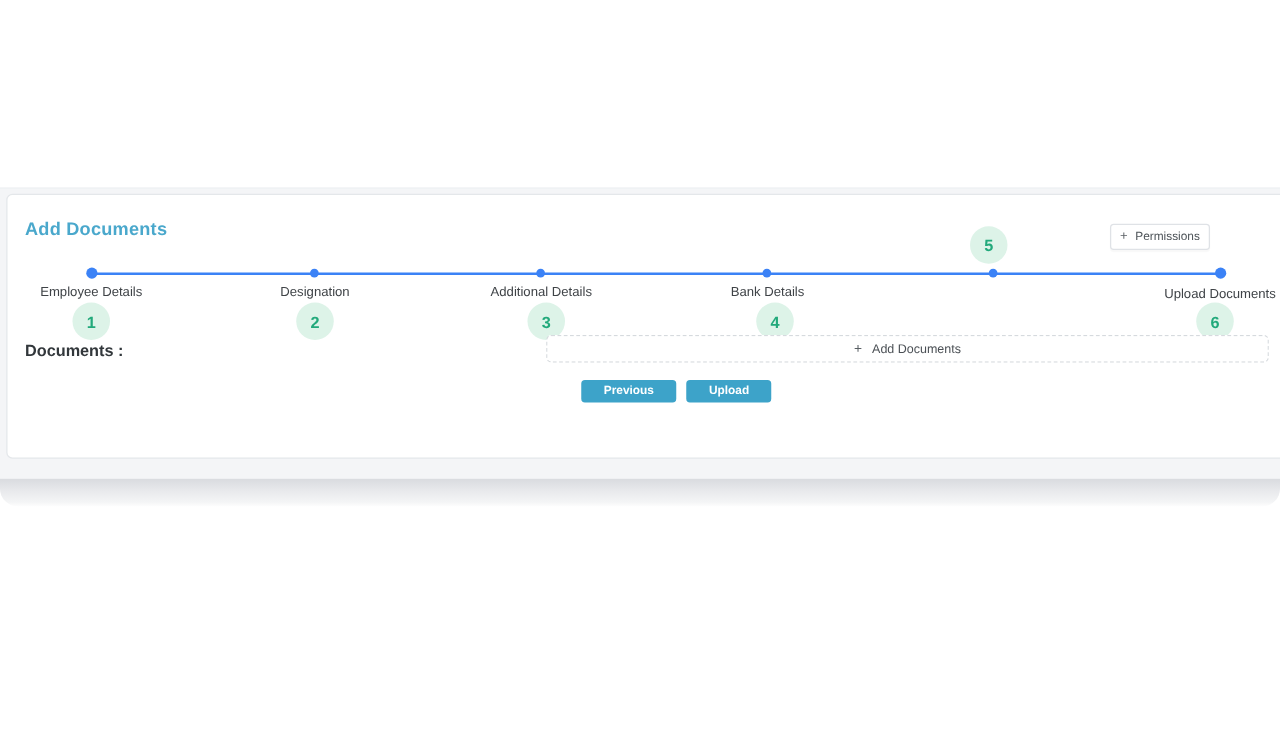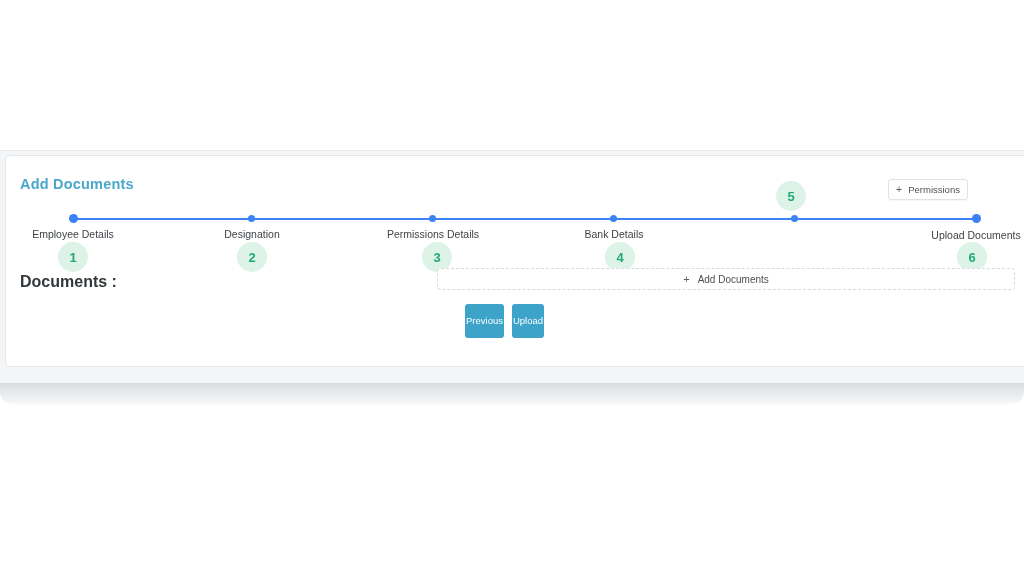--- a/index.html
+++ b/index.html
@@ -164,21 +164,21 @@
     font-weight: bold;
     color: #22a97b;
     cursor: pointer;
   }
 
   
   .documents-label {
     position: absolute;
     left: 14px;
     top: 117px;
-    font-size: 16px;
+    font-size: 13px;
     font-weight: bold;
     color: #32373b;
     white-space: nowrap;
   }
 
   .add-document-box {
     position: absolute;
     left: 431px;
     top: 112px;
     width: 578px;
@@ -203,32 +203,33 @@
 
   
   .footer-actions {
     position: absolute;
     left: 459px;
     top: 148px;
     display: flex;
     gap: 8px;
   }
   .action-btn {
-    height: 34px;
-    padding: 0 1px;
+    height: 18px;
+    padding: 0 18px;
     border: none;
     border-radius: 3px;
     background: #3da3c9;
     color: #ffffff;
     font-family: "Liberation Sans", sans-serif;
     font-size: 9.5px;
     line-height: 18px;
     cursor: pointer;
     display: inline-flex;
     align-items: center;
+    font-weight: bold;
   }
 </style>
 </head>
 <body>
 
 <div id="page-frame">
 
   <div id="top-rule"></div>
   <div id="panel-backdrop"></div>
   <div id="device-base"></div>
@@ -252,21 +253,21 @@
 
       <div class="step-dot endpoint" style="left:63px;"></div>
       <div class="step-dot" style="left:242px;"></div>
       <div class="step-dot" style="left:423px;"></div>
       <div class="step-dot" style="left:604px;"></div>
       <div class="step-dot" style="left:785px;"></div>
       <div class="step-dot endpoint" style="left:966px;"></div>
 
       <div class="step-label" style="left:3px; width:128px;">Employee Details</div>
       <div class="step-label" style="left:182px; width:128px;">Designation</div>
-      <div class="step-label" style="left:363px; width:128px;">Permissions Details</div>
+      <div class="step-label" style="left:363px; width:128px;">Additional Details</div>
       <div class="step-label" style="left:544px; width:128px;">Bank Details</div>
       <div class="step-label" style="left:906px; width:128px; top:72px;">Upload Documents</div>
 
       <div class="step-badge" style="left:52px; top:86px;">1</div>
       <div class="step-badge" style="left:231px; top:86px;">2</div>
       <div class="step-badge" style="left:416px; top:86px;">3</div>
       <div class="step-badge" style="left:599px; top:86px;">4</div>
       <div class="step-badge" style="left:770px; top:25px;">5</div>
       <div class="step-badge" style="left:951px; top:86px;">6</div>
 

